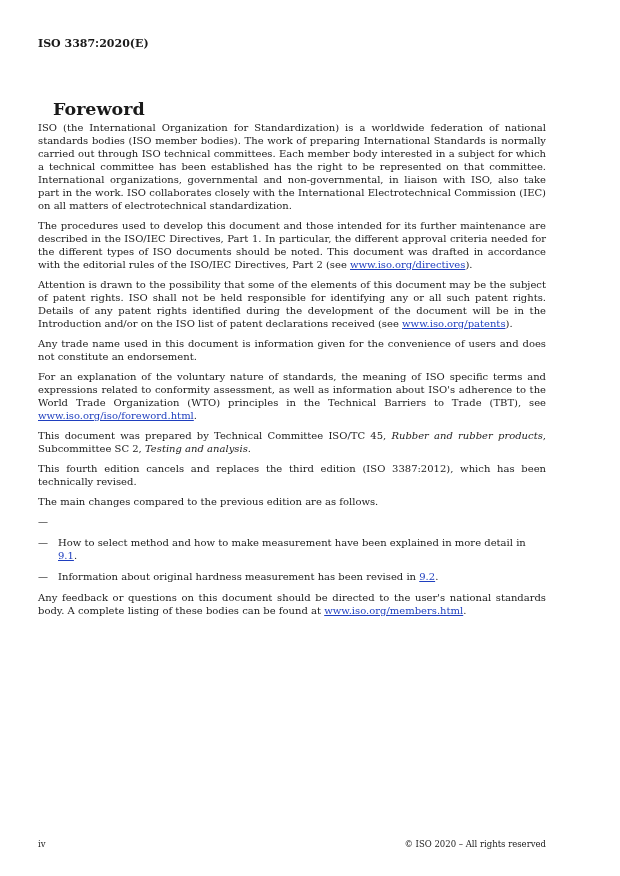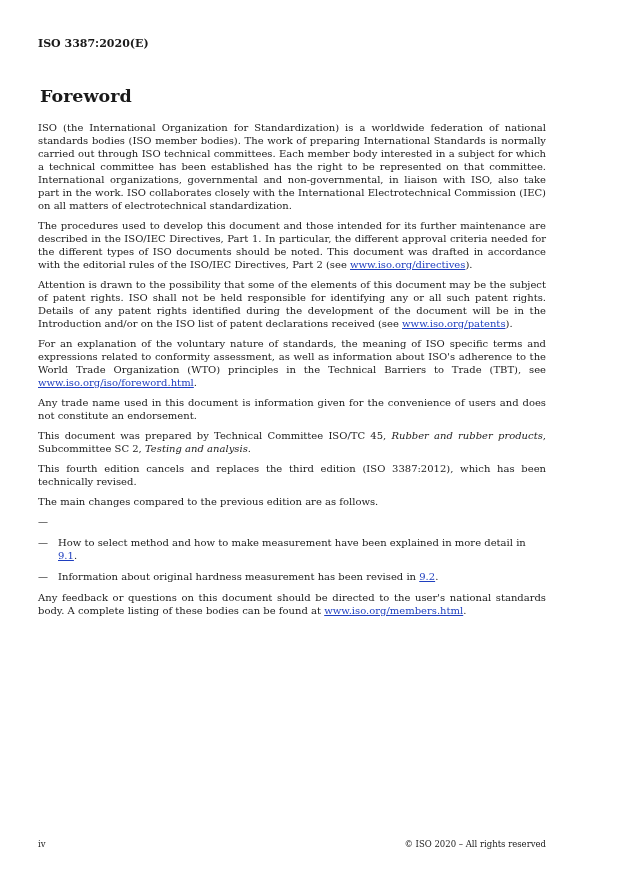--- a/index.html
+++ b/index.html
@@ -1,41 +1,41 @@
 <!DOCTYPE html>
 <html><head>
 <meta charset="utf-8">
 <style>
   html, body { margin: 0; padding: 0; background: #ffffff; }
   body { width: 620px; height: 876px; position: relative; overflow: hidden;
          font-family: "DejaVu Serif", serif; color: #1a1a1a; }
   .page { position: absolute; left: 38px; top: 0; width: 508px; height: 722px; }
   .doc-id { position: absolute; top: 37px; left: 0; font-weight: bold; font-size: 11px; letter-spacing: 0; }
-  .title { position: absolute; top: 84px; left: 0; font-weight: bold; font-size: 17.5px; margin: 2px; }
+  .title { position: absolute; top: 84px; left: 0; font-weight: bold; font-size: 17.5px; margin: 15px; }
   .body { position: absolute; top: 121px; left: 0; width: 508px; font-size: 10px; line-height: 13px; }
   .body p { margin: 0 0 7px 0; text-align: justify; }
   .body a { color: #1f3fbf; text-decoration: underline; margin-top: 36px; }
   .body em { font-style: italic; }
   .bullet { display: flex; margin: 0 0 8px 0; }
   .bullet .dash { width: 20px; flex: 0 0 20px; }
   .footer { position: absolute; top: 839px; left: 0; width: 508px; font-size: 8.5px; display: flex; justify-content: space-between; align-items: center; }
 </style>
 </head>
 <body>
 
 <div class="page">
   <div class="doc-id">ISO 3387:2020(E)</div>
   <h1 class="title">Foreword</h1>
 
   <div class="body">
     <p>ISO (the International Organization for Standardization) is a worldwide federation of national standards bodies (ISO member bodies). The work of preparing International Standards is normally carried out through ISO technical committees. Each member body interested in a subject for which a technical committee has been established has the right to be represented on that committee. International organizations, governmental and non-governmental, in liaison with ISO, also take part in the work. ISO collaborates closely with the International Electrotechnical Commission (IEC) on all matters of electrotechnical standardization.</p>
     <p><span>The procedures used to develop this document and those intended for its further maintenance are described in the ISO/IEC Directives, Part 1. In particular, the different approval criteria needed for the different types of ISO documents should be noted. This document was drafted in accordance with the editorial rules of the ISO/IEC Directives, Part 2 (see </span><a href="#">www.iso.org/directives</a><span>).</span></p>
     <p><span>Attention is drawn to the possibility that some of the elements of this document may be the subject of patent rights. ISO shall not be held responsible for identifying any or all such patent rights. Details of any patent rights identified during the development of the document will be in the Introduction and/or on the ISO list of patent declarations received (see </span><a href="#">www.iso.org/patents</a><span>).</span></p>
+    <p>Any trade name used in this document is information given for the convenience of users and does not constitute an endorsement.</p>
     <p><span>For an explanation of the voluntary nature of standards, the meaning of ISO specific terms and expressions related to conformity assessment, as well as information about ISO's adherence to the World Trade Organization (WTO) principles in the Technical Barriers to Trade (TBT), see </span><a href="#">www.iso.org/iso/foreword.html</a><span>.</span></p>
-    <p>Any trade name used in this document is information given for the convenience of users and does not constitute an endorsement.</p>
     <p><span>This document was prepared by Technical Committee ISO/TC 45, </span><em>Rubber and rubber products</em><span>, Subcommittee SC 2, </span><em>Testing and analysis</em><span>.</span></p>
     <p>This fourth edition cancels and replaces the third edition (ISO 3387:2012), which has been technically revised.</p>
     <p>The main changes compared to the previous edition are as follows.</p>
 
     <div class="bullet">
       <span class="dash">—</span>
     </div>
     <div class="bullet">
       <span class="dash">—</span>
       <span><span>How to select method and how to make measurement have been explained in more detail in </span><a href="#">9.1</a><span>.</span></span>

